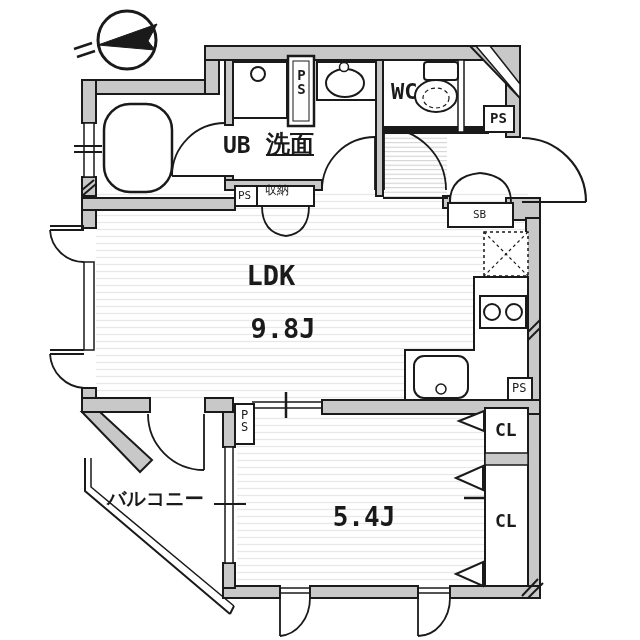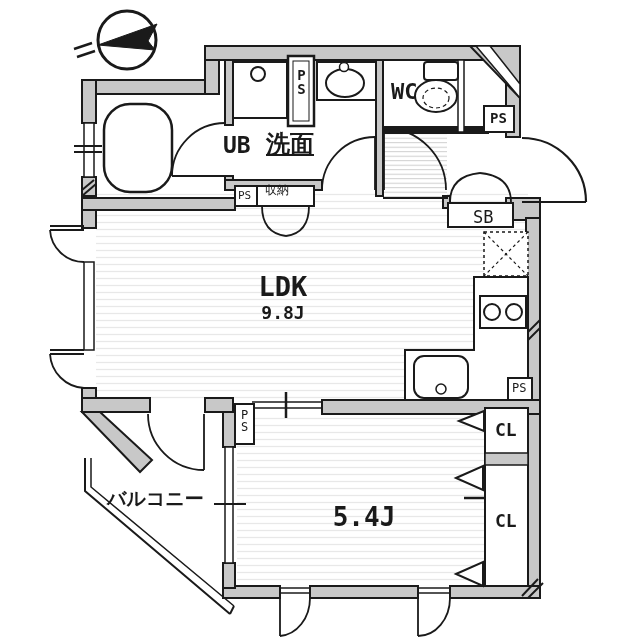--- a/index.html
+++ b/index.html
@@ -194,29 +194,29 @@
     <polygon points="98,45 157,24 148,41 155,50" fill="#1a1a1a" stroke="#1a1a1a" stroke-width="1"></polygon>
     <line x1="74" y1="49" x2="92" y2="43" stroke="#1a1a1a" stroke-width="2.5"></line>
     <line x1="77" y1="57" x2="95" y2="51" stroke="#1a1a1a" stroke-width="2.5"></line>
   </g>
 </svg>
 
 <div class="lbl b" style="left:180px;top:134px;font-size:23px;margin-left:43px;">UB</div>
 <div class="lbl b" style="left:266px;top:132px;font-size:24px;font-family:'DejaVu Sans',sans-serif;text-decoration:underline;">洗面</div>
 <div class="lbl b" style="left:384px;top:81px;font-size:22px;margin-left:7px;">WC</div>
 
-<div class="lbl ctr b" style="left:238px;top:262px;width:90px;font-size:27px;margin-top:11px;">LDK</div>
-<div class="lbl ctr b" style="left:238px;top:304px;width:90px;font-size:18px;">9.8J</div>
+<div class="lbl ctr b" style="left:226px;top:262px;width:90px;font-size:27px;">LDK</div>
+<div class="lbl ctr b" style="left:238px;top:315px;width:90px;font-size:27px;">9.8J</div>
 
 <div class="lbl ctr b" style="left:314px;top:504px;width:100px;font-size:26px;text-align:center;">5.4J</div>
 
 <div class="lbl b" style="left:107px;top:489px;font-size:19px;font-family:Liberation Serif, serif;">バルコニー</div>
 
 <div class="lbl" style="left:265px;top:184px;font-size:12px;font-family:Liberation Serif, serif;">収納</div>
-<div class="lbl" style="left:473px;top:209px;font-size:17px;">SB</div>
+<div class="lbl" style="left:473px;top:209px;font-size:11px;">SB</div>
 
 <div class="lbl b" style="left:495px;top:421px;font-size:18px;">CL</div>
 <div class="lbl b" style="left:495px;top:512px;font-size:18px;">CL</div>
 
 <div class="lbl vtext b" style="left:294px;top:68px;width:15px;font-size:14px;">PS</div>
 <div class="lbl" style="left:238px;top:190px;font-size:11px;">PS</div>
 <div class="lbl b" style="left:490px;top:111px;font-size:14px;">PS</div>
 <div class="lbl" style="left:512px;top:382px;font-size:12px;">PS</div>
 <div class="lbl vtext" style="left:238px;top:409px;width:13px;font-size:12px;">PS</div>
 

